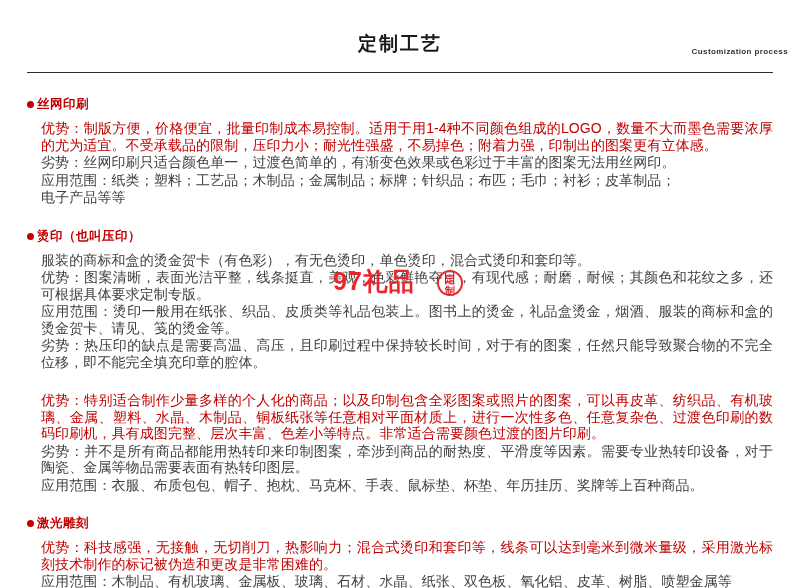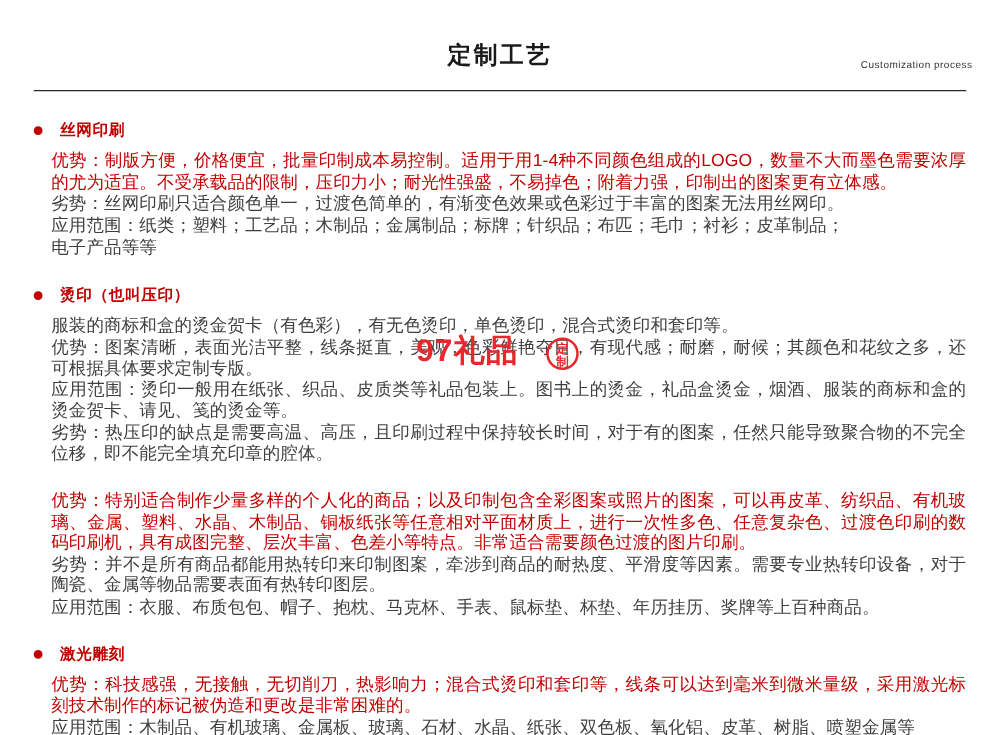--- a/index.html
+++ b/index.html
@@ -33,23 +33,23 @@
     width: 800px;
     text-align: center;
     font-size: 19px;
     font-weight: bold;
     letter-spacing: 2px;
     color: #1a1a1a;
   }
   .header-sub {
     position: absolute;
     top: 47px;
-    right: 22px;
+    right: 12px;
     font-size: 8px;
-    font-weight: normal;
+    font-weight: bold;
     letter-spacing: 0.4px;
     color: #333333;
     margin-left: 20px;
   }
   .header-rule {
     position: absolute;
     top: 72px;
     left: 27px;
     width: 746px;
     height: 1px;
@@ -61,21 +61,21 @@
   }
   .section {
     margin-top: 22px;
   }
   .section:first-child {
     margin-top: 24px;
   }
   .sec-head {
     display: flex;
     align-items: center;
-    gap: 14px;
+    gap: 3px;
     margin-bottom: 7px;
   }
   .bullet {
     width: 7px;
     height: 7px;
     border-radius: 50%;
     background: #c00000;
     flex: none;
     display: block;
   }

